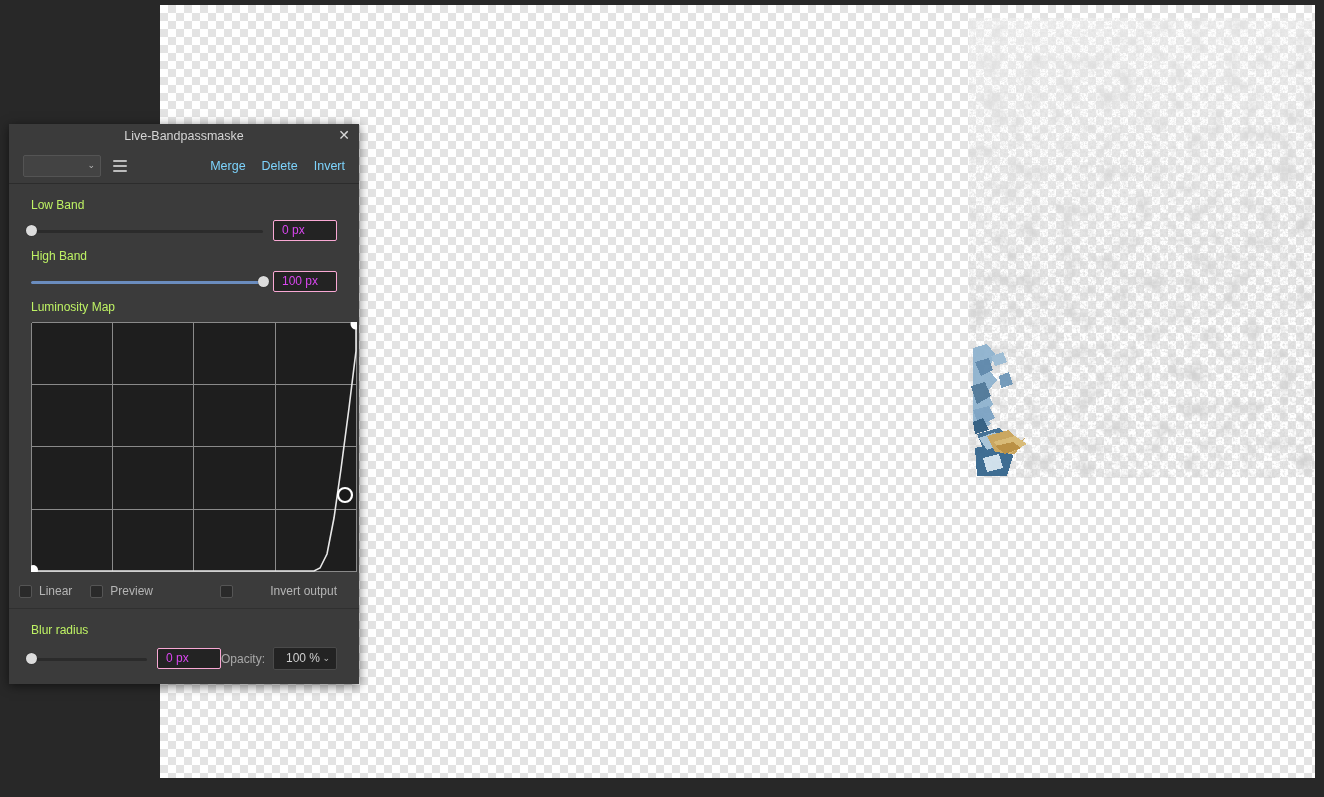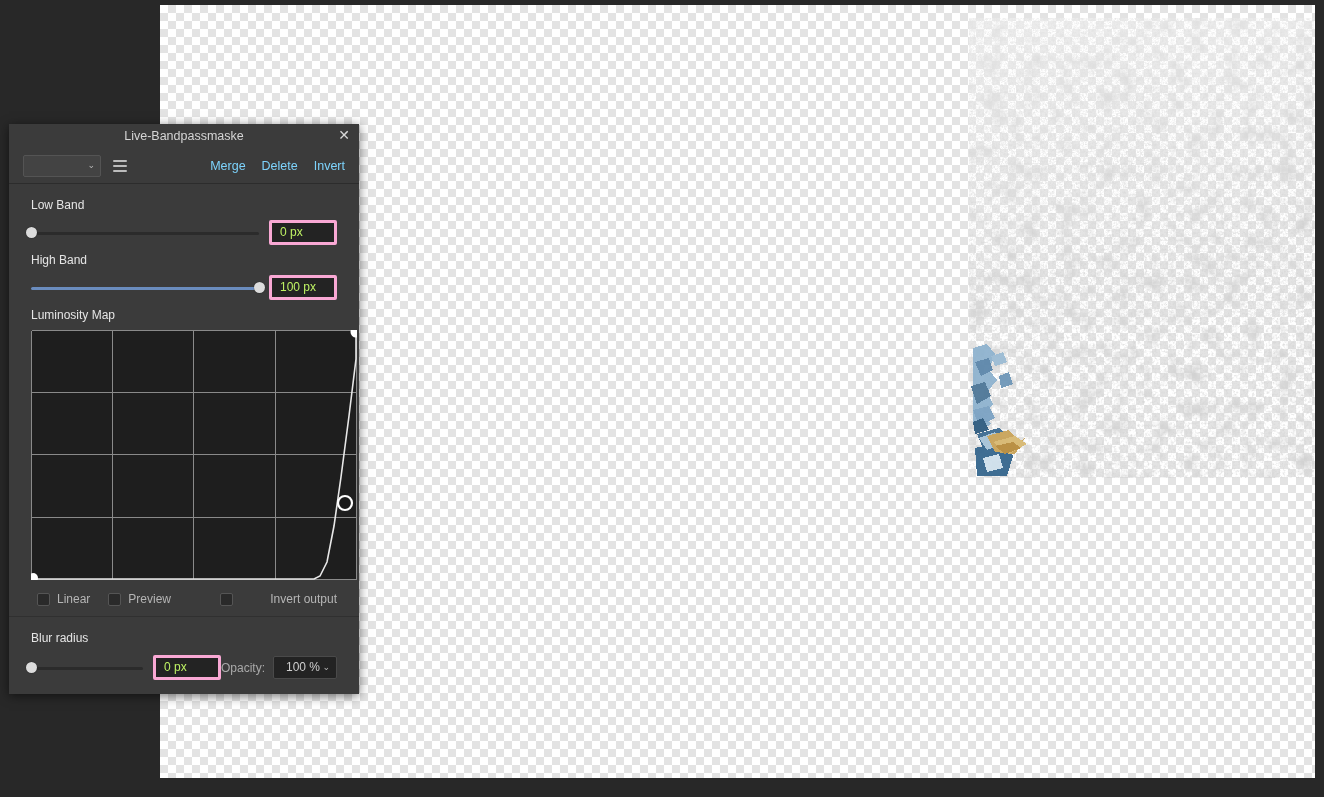--- a/index.html
+++ b/index.html
@@ -133,21 +133,21 @@
     color: #7dd3fc;
     font-size: 12.5px;
     cursor: pointer;
   }
 
   .section {
     background: #3b3b3b;
     padding: 10px 22px 4px 22px;
   }
   .sec-label {
-    color: #e5e5e5;
+    color: #bef264;
     font-size: 12px;
     margin: 4px 0 8px 0;
   }
 
   .slider-row {
     display: flex;
     align-items: center;
     margin-bottom: 8px;
   }
   .track {
@@ -182,23 +182,23 @@
     background: #dcdcdc;
     box-shadow: 0 0 1px #111;
     cursor: pointer;
   }
   .valbox {
     margin-left: 10px;
     min-width: 46px;
     height: 19px;
     line-height: 19px;
     background: #232323;
-    border: 3px solid #f9a8d4;
-    border-radius: 2px;
-    color: #bef264;
+    border: 1px solid #f9a8d4;
+    border-radius: 2px;
+    color: #d946ef;
     font-size: 12px;
     padding: 0 8px;
     text-align: left;
     box-sizing: content-box;
   }
 
   
   .curve-wrap {
     position: relative;
     margin: 2px 0 0 0;
@@ -207,21 +207,21 @@
   .curve-box {
     position: relative;
     width: 326px;
     height: 250px;
   }
   .curve-box svg { display: block; }
 
   .checkrow {
     display: flex;
     align-items: center;
-    padding: 8px 22px 10px 28px;
+    padding: 8px 22px 10px 10px;
     background: #3b3b3b;
     border-bottom: 1px solid #303030;
   }
   .chk {
     display: flex;
     align-items: center;
     margin-right: 18px;
     cursor: pointer;
   }
   .chk .box {

